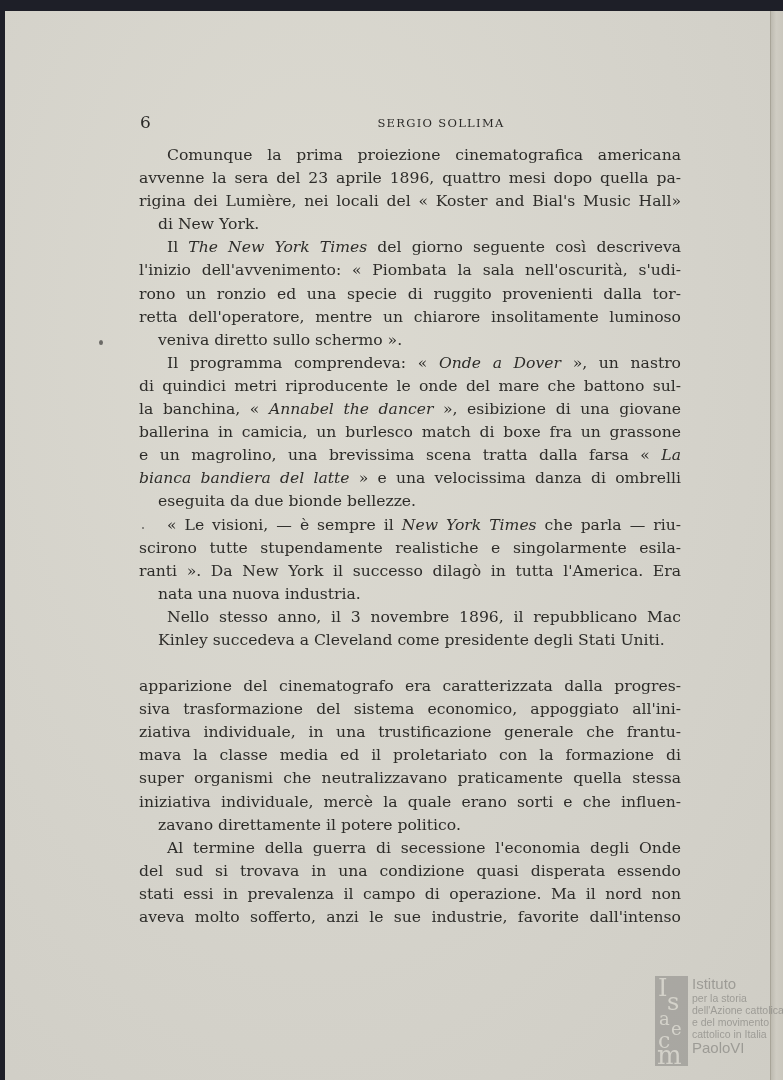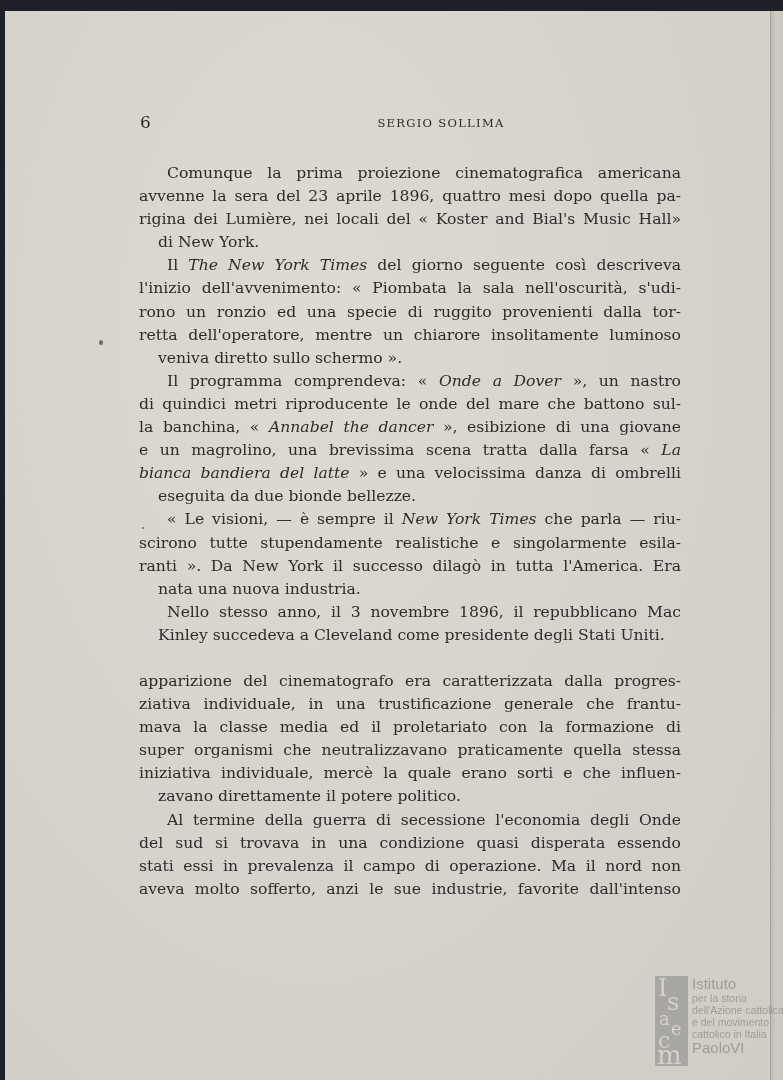--- a/index.html
+++ b/index.html
@@ -27,21 +27,21 @@
     .page-number {
       position: absolute; left: 0; top: 0;
       font-size: 17px;
     }
     .running-title {
       position: absolute; left: 0; right: 0; top: 4px; text-align: center;
       font-size: 11.5px; letter-spacing: 1.3px;
       padding-left: 60px;
     }
     .body-text {
-      position: absolute; left: 139px; top: 162px; width: 542px;
+      position: absolute; left: 139px; top: 144px; width: 542px;
       color: #2d2c29;
       font-size: 15.6px;
       line-height: 23.1px;
       text-align: justify;
     }
     .line {
       display: block;
       white-space: nowrap;
       text-align: justify;
       text-align-last: justify;
@@ -98,20 +98,21 @@
     <span class="line">l'inizio dell'avvenimento: « Piombata la sala nell'oscurità, s'udi-</span>
     <span class="line">rono un ronzio ed una specie di ruggito provenienti dalla tor-</span>
     <span class="line">retta dell'operatore, mentre un chiarore insolitamente luminoso</span>
     <span class="line last">veniva diretto sullo schermo ».</span>
   </div>
 
   <div>
     <span class="line indent">Il programma comprendeva: « <i>Onde a Dover</i> », un nastro</span>
     <span class="line">di quindici metri riproducente le onde del mare che battono sul-</span>
     <span class="line">la banchina, « <i>Annabel the dancer</i> », esibizione di una giovane</span>
+    <span class="line">ballerina in camicia, un burlesco match di boxe fra un grassone</span>
     <span class="line">e un magrolino, una brevissima scena tratta dalla farsa « <i>La</i></span>
     <span class="line"><i>bianca bandiera del latte</i> » e una velocissima danza di ombrelli</span>
     <span class="line last">eseguita da due bionde bellezze.</span>
   </div>
 
   <div>
     <span class="line indent">« Le visioni, — è sempre il <i>New York Times</i> che parla — riu-</span>
     <span class="line">scirono tutte stupendamente realistiche e singolarmente esila-</span>
     <span class="line">ranti ». Da New York il successo dilagò in tutta l'America. Era</span>
     <span class="line last">nata una nuova industria.</span>
@@ -119,20 +120,21 @@
 
   <div>
     <span class="line indent">Nello stesso anno, il 3 novembre 1896, il repubblicano Mac</span>
     <span class="line last">Kinley succedeva a Cleveland come presidente degli Stati Uniti.</span>
   </div>
 
   <div class="gap"></div>
 
   <div>
     <span class="line">apparizione del cinematografo era caratterizzata dalla progres-</span>
+    <span class="line">siva trasformazione del sistema economico, appoggiato all'ini-</span>
     <span class="line">ziativa individuale, in una trustificazione generale che frantu-</span>
     <span class="line">mava la classe media ed il proletariato con la formazione di</span>
     <span class="line">super organismi che neutralizzavano praticamente quella stessa</span>
     <span class="line">iniziativa individuale, mercè la quale erano sorti e che influen-</span>
     <span class="line last">zavano direttamente il potere politico.</span>
   </div>
 
   <div>
     <span class="line indent">Al termine della guerra di secessione l'economia degli Onde</span>
     <span class="line">del sud si trovava in una condizione quasi disperata essendo</span>

